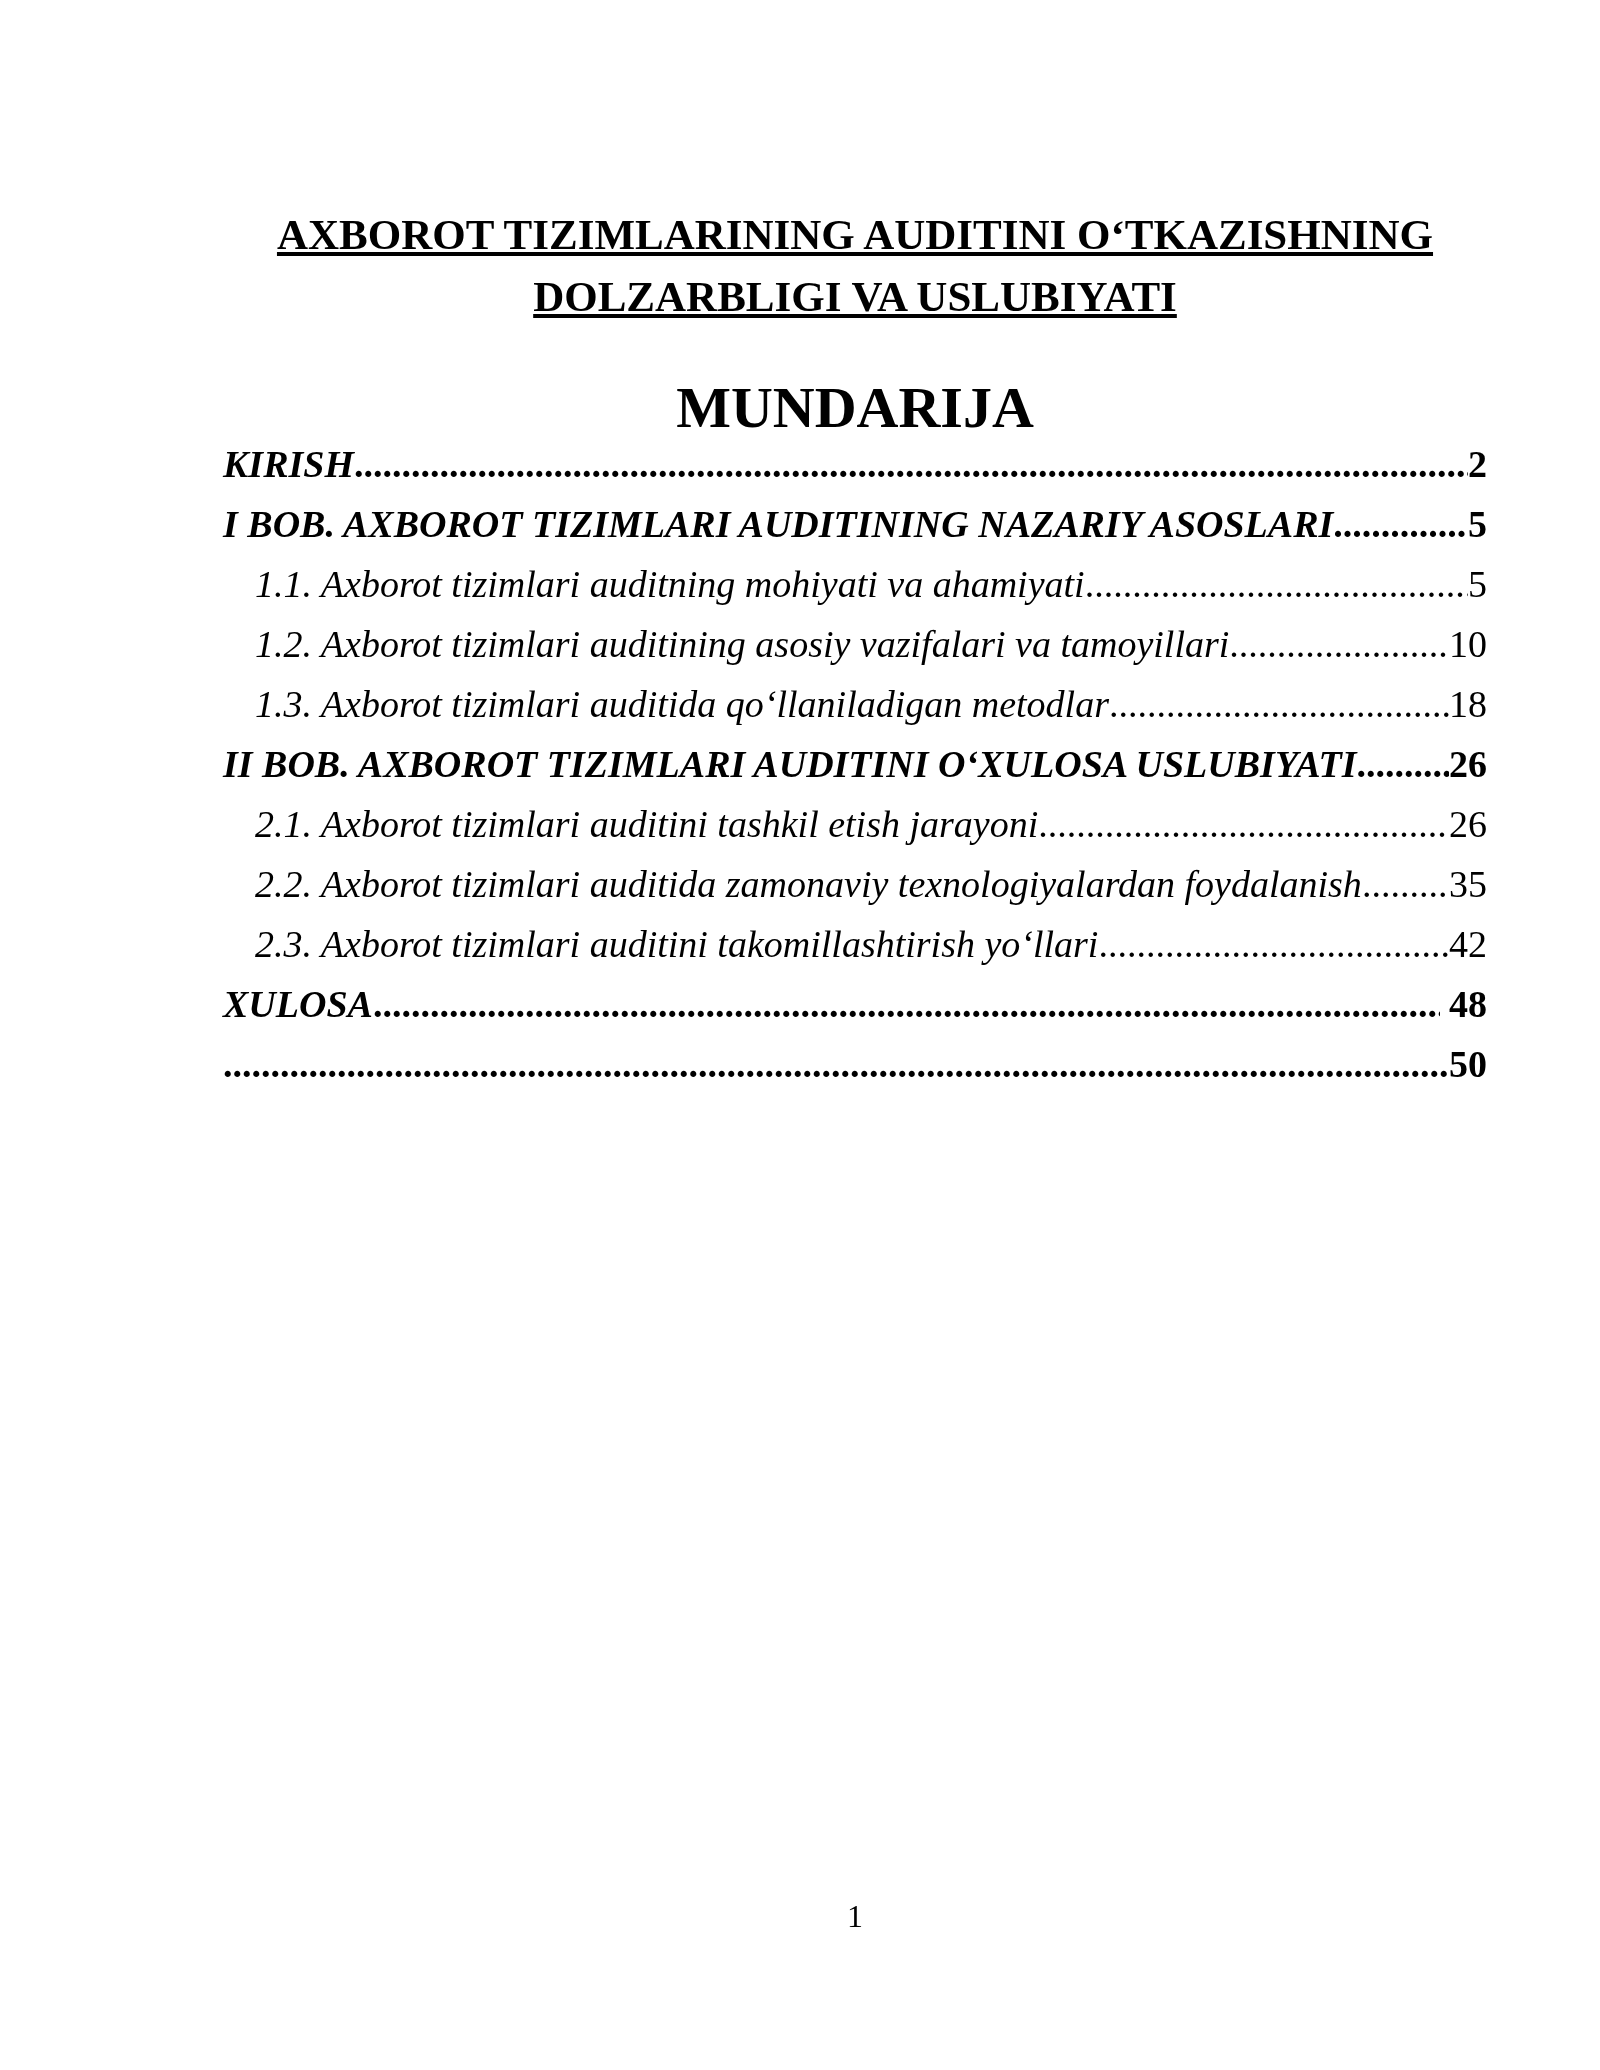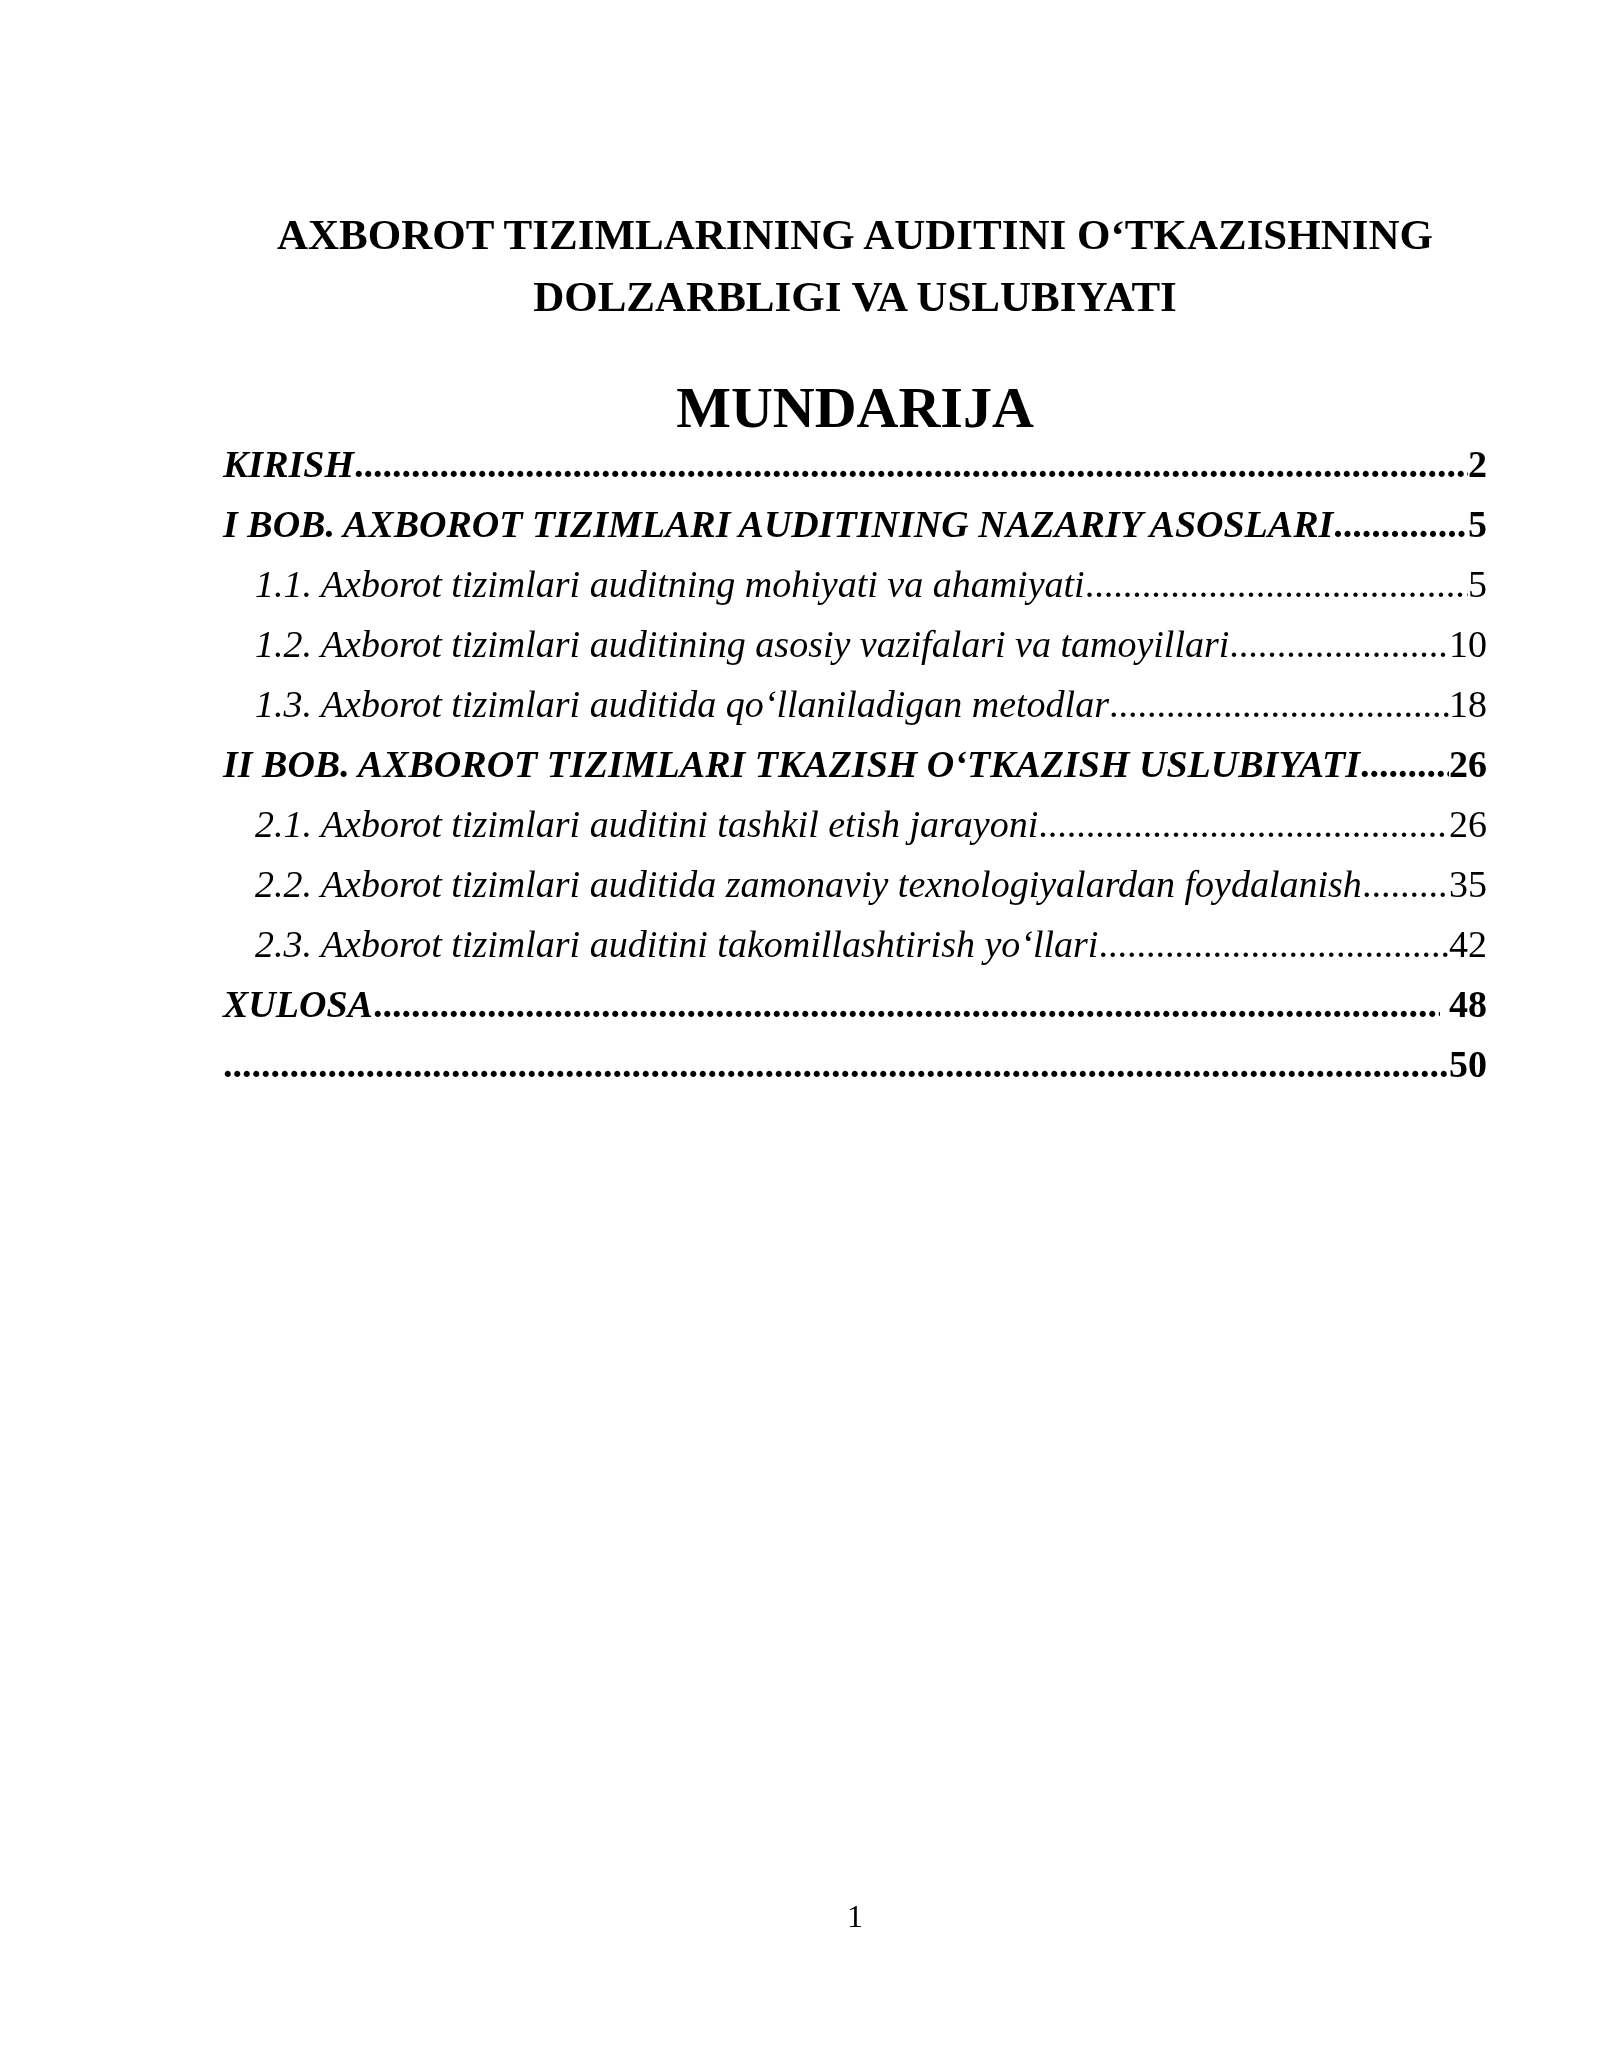--- a/index.html
+++ b/index.html
@@ -21,20 +21,21 @@
     top: 0;
     width: 1264px;
   }
   .doc-title {
     padding-top: 204px;
     margin: 0;
     font-size: 43px;
     line-height: 62px;
     font-weight: 700;
     text-align: center;
+    text-decoration: underline;
   }
   .toc-heading {
     margin: 49px 0 0 0;
     font-size: 58px;
     line-height: 62px;
     font-weight: 700;
     text-align: center;
   }
   .toc {
     margin-top: -5px;
@@ -114,21 +115,21 @@
         <span class="toc-label">1.2. Axborot tizimlari auditining asosiy vazifalari va tamoyillari</span>
         <span class="toc-dots"></span>
         <span class="toc-page">10</span>
       </div>
       <div class="toc-row section">
         <span class="toc-label">1.3. Axborot tizimlari auditida qo‘llaniladigan metodlar</span>
         <span class="toc-dots"></span>
         <span class="toc-page">18</span>
       </div>
       <div class="toc-row chapter">
-        <span class="toc-label">II BOB. AXBOROT TIZIMLARI TKAZISH O‘TKAZISH USLUBIYATI</span>
+        <span class="toc-label">II BOB. AXBOROT TIZIMLARI AUDITINI O‘XULOSA USLUBIYATI</span>
         <span class="toc-dots"></span>
         <span class="toc-page">26</span>
       </div>
       <div class="toc-row section">
         <span class="toc-label">2.1. Axborot tizimlari auditini tashkil etish jarayoni</span>
         <span class="toc-dots"></span>
         <span class="toc-page">26</span>
       </div>
       <div class="toc-row section">
         <span class="toc-label">2.2. Axborot tizimlari auditida zamonaviy texnologiyalardan foydalanish</span>

